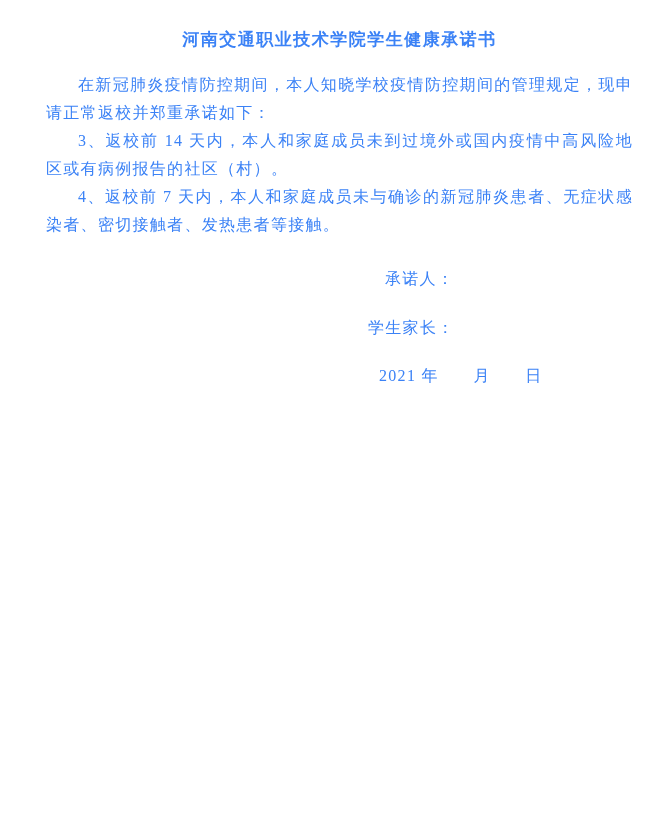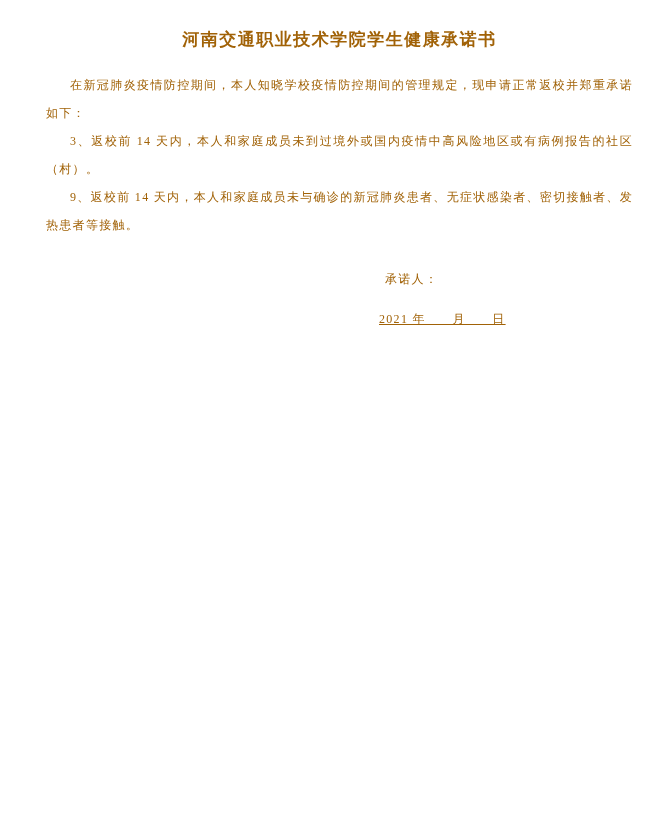--- a/index.html
+++ b/index.html
@@ -6,70 +6,71 @@
     margin: 0;
     padding: 0;
     background: #ffffff;
   }
   .page {
     position: relative;
     width: 666px;
     height: 823px;
     box-sizing: border-box;
     background: #ffffff;
-    color: #a16207;
+    color: #3b82f6;
     padding: 20px 33px 0 46px;
     overflow: hidden;
     font-family: "Liberation Serif", "DejaVu Serif", serif;
   }
   .doc-title {
     font-size: 17px;
     font-weight: bold;
     text-align: center;
     letter-spacing: 1.5px;
     line-height: 28px;
     margin: 6px 0 17px 0;
   }
   .doc-body p {
     margin: 0;
-    font-size: 12px;
+    font-size: 16px;
     line-height: 28px;
     letter-spacing: 1.3px;
     text-align: justify;
     text-indent: 2em;
   }
   .clause-8 {
     margin-top: 4px !important;
   }
   .sig-block {
     margin-top: 26px;
   }
   .sig-line {
-    font-size: 12px;
+    font-size: 16px;
     line-height: 28px;
     letter-spacing: 1.3px;
     white-space: pre;
     text-indent: 0;
     margin: 0;
   }
   .sig-promisor { padding-left: 339px; }
   .sig-parent   { padding-left: 322px; margin-top: 21px; }
-  .sig-date     { padding-left: 333px; margin-top: 12px; text-decoration: underline; }
+  .sig-date     { padding-left: 333px; margin-top: 20px; }
 </style>
 </head>
 <body>
 
 <div class="page">
 
   <h1 class="doc-title">河南交通职业技术学院学生健康承诺书</h1>
 
   <div class="doc-body">
     <p>在新冠肺炎疫情防控期间，本人知晓学校疫情防控期间的管理规定，现申请正常返校并郑重承诺如下：</p>
     <p>3、返校前 14 天内，本人和家庭成员未到过境外或国内疫情中高风险地区或有病例报告的社区（村）。</p>
-    <p>9、返校前 14 天内，本人和家庭成员未与确诊的新冠肺炎患者、无症状感染者、密切接触者、发热患者等接触。</p>
+    <p>4、返校前 7 天内，本人和家庭成员未与确诊的新冠肺炎患者、无症状感染者、密切接触者、发热患者等接触。</p>
   </div>
 
   <div class="sig-block">
     <p class="sig-line sig-promisor">承诺人：</p>
+    <p class="sig-line sig-parent">学生家长：</p>
     <p class="sig-line sig-date">2021 年　　月　　日</p>
   </div>
 
 </div>
 
 </body></html>

